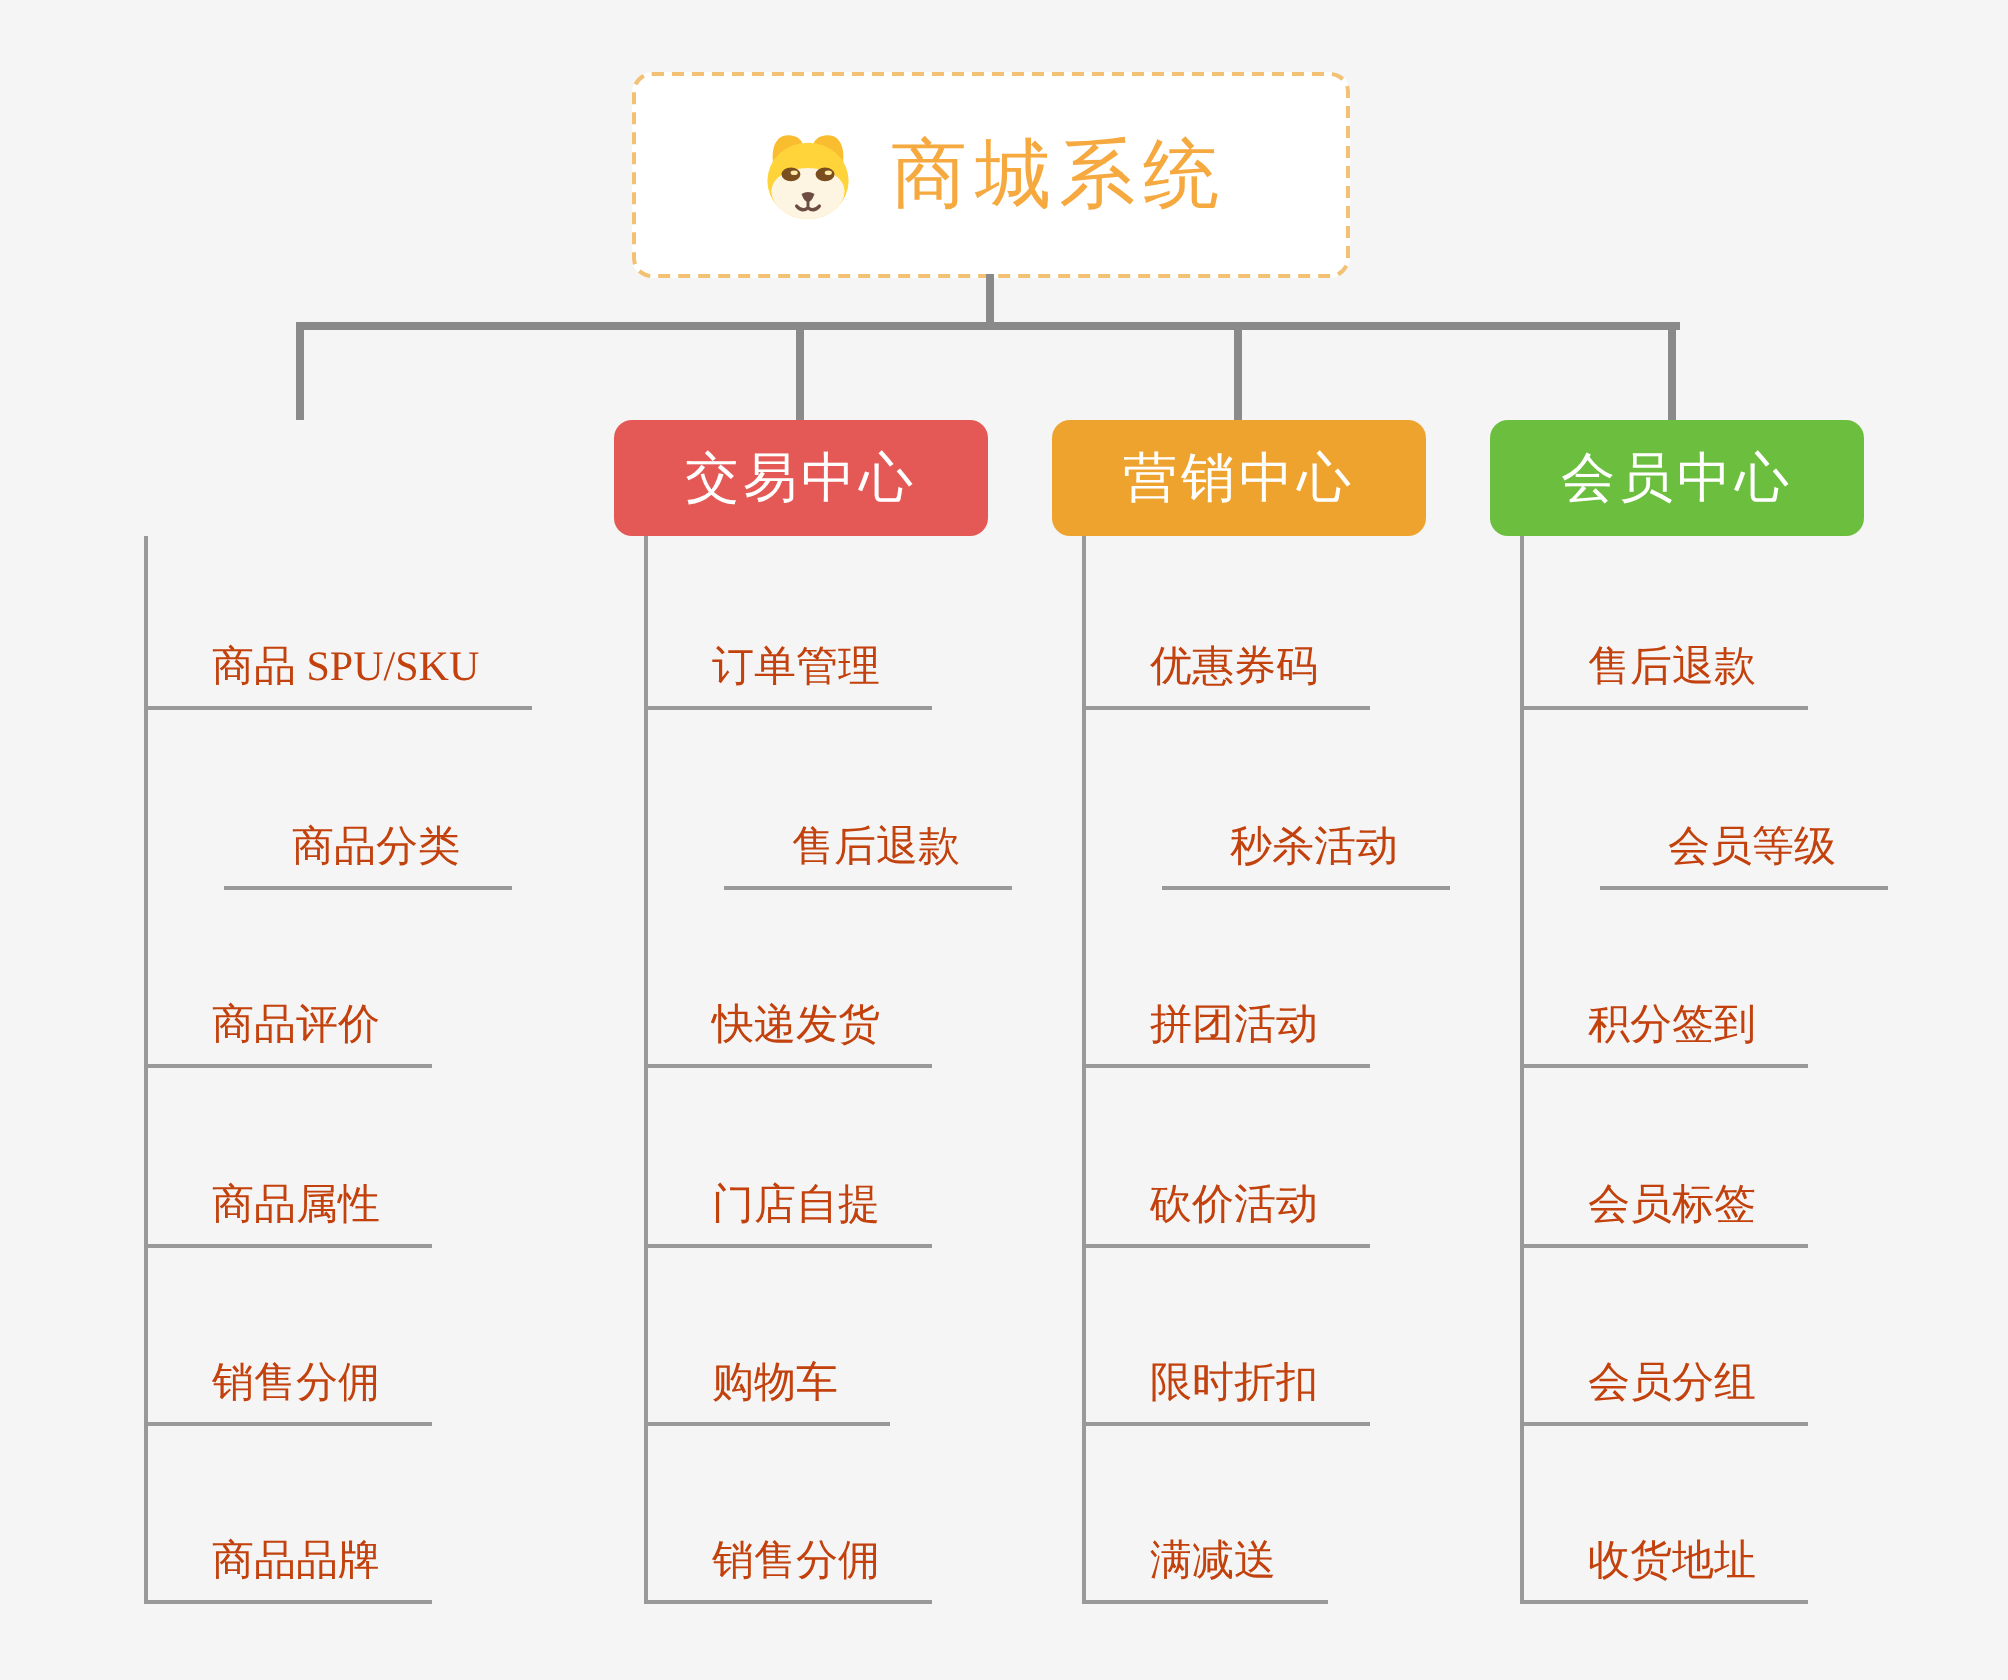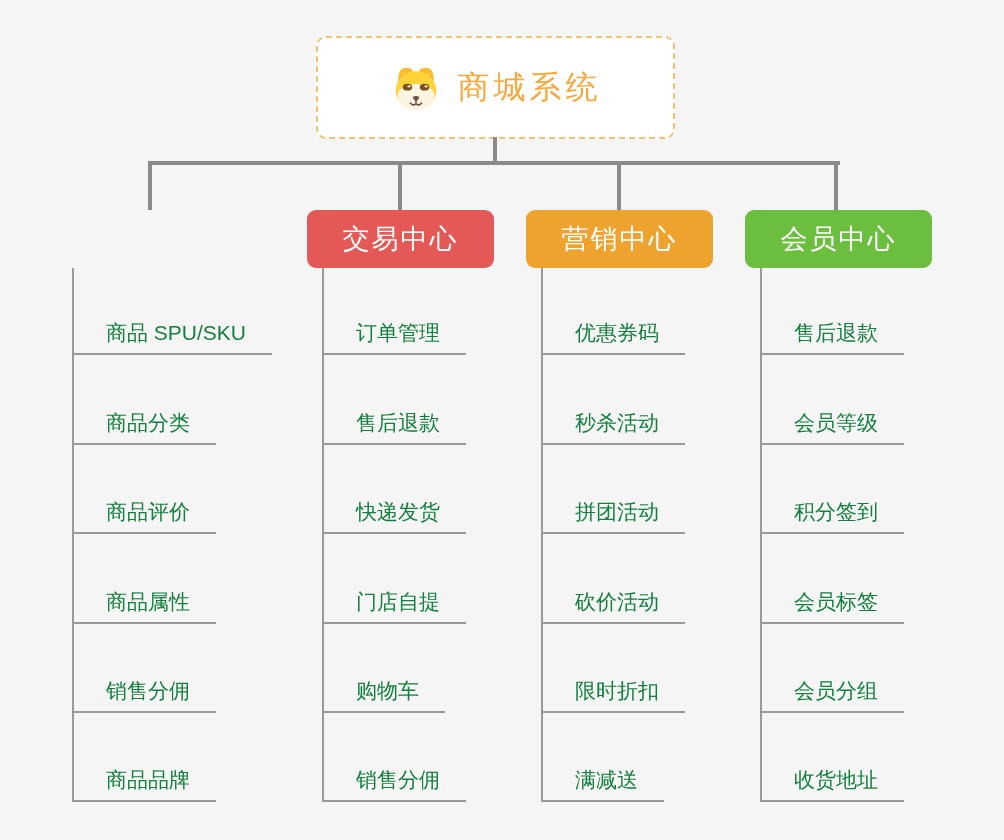--- a/index.html
+++ b/index.html
@@ -13,21 +13,21 @@
   
   .root-node{
     position:absolute;left:316px;top:36px;width:359px;height:103px;
     background:#ffffff;
     border:2px dashed #f2c173;
     border-radius:10px;
     box-sizing:border-box;
     display:flex;align-items:center;justify-content:center;gap:16px;
   }
   .root-title{
-    font-size:32px;
+    font-size:38px;
     letter-spacing:4px;
     color:#f5a93f;
     white-space:nowrap;
   }
   .dog-icon{width:52px;height:52px;display:block;}
   
   .line{position:absolute;background:#8a8a8a;}
   .stem{left:493px;top:137px;width:4px;height:26px;}
   .bus{left:148px;top:161px;width:692px;height:4px;}
   .drop{top:163px;width:4px;height:47px;}
@@ -43,24 +43,25 @@
     box-sizing:border-box;
   }
   .spine{
     position:absolute;left:15px;top:58px;width:2px;height:534px;
     background:#999999;
   }
   .child{
     position:absolute;left:15px;
     padding:0 26px 8px 34px;
     border-bottom:2px solid #999999;
-    font-size:21px;line-height:24px;color:#15803d;
+    font-size:21px;line-height:24px;color:#c2410c;
     white-space:nowrap;
+    font-family:Liberation Serif, serif;
   }
-  .c1{top:111px;} .c2{top:201px;} .c3{top:290px;} .c4{top:380px;} .c5{top:469px;} .c6{top:558px;}
+  .c1{top:111px;} .c2{top:201px;margin-left:40px;} .c3{top:290px;} .c4{top:380px;} .c5{top:469px;} .c6{top:558px;}
 </style>
 </head>
 <body>
 
 <div class="canvas" style="background: rgb(245, 245, 245);">
 
   <div class="root-node" style="border-color: rgb(242, 193, 115); background: rgb(255, 255, 255);">
     <svg class="dog-icon" viewBox="0 0 64 64" aria-hidden="true">
       <path d="M11 28 C8 12 14 4 25 8 C29 10 30 15 28.5 19 Z" fill="#f9bd2f"></path>
       <path d="M53 28 C56 12 50 4 39 8 C35 10 34 15 35.5 19 Z" fill="#f9bd2f"></path>

